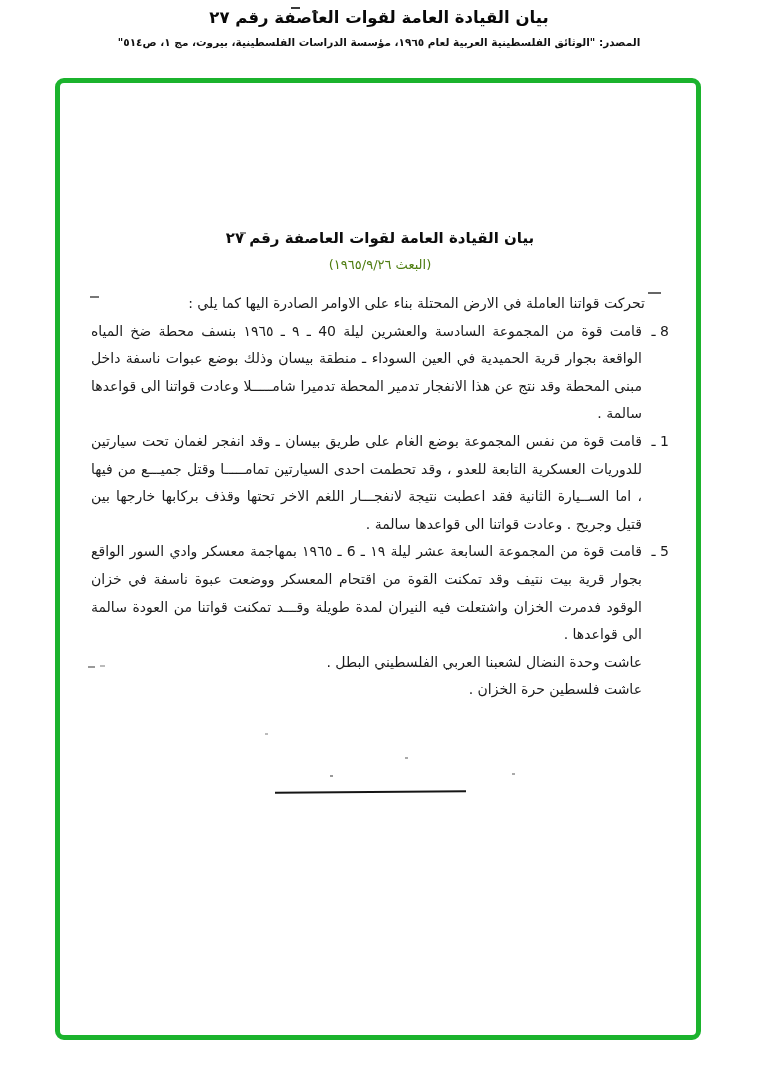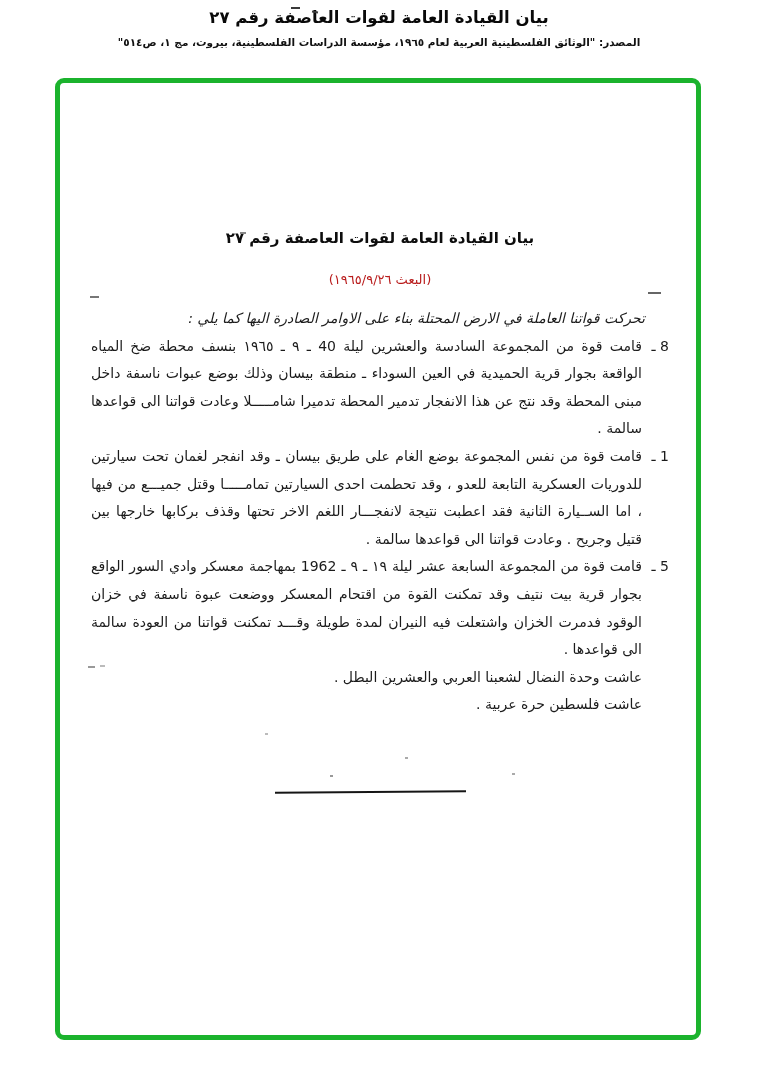--- a/index.html
+++ b/index.html
@@ -54,28 +54,27 @@
     text-align: center;
     font-size: 15px;
     font-weight: 700;
     color: #0d0d0d;
     line-height: 24px;
   }
   .doc-date {
     text-align: center;
     font-size: 13px;
     line-height: 23px;
-    margin-top: 18px;
-    color: #b91c1c;
+    margin-top: 3px;
+    color: #4d7c0f;
   }
 
   .intro {
     margin-top: 14px;
     text-indent: 24px; 
-    font-style: italic;
   }
 
   .item {
     text-align: justify;
     padding-right: 27px;
     text-indent: -27px;
   }
   .item .num {
     display: inline-block;
     width: 27px;
@@ -129,26 +128,26 @@
 
     <div class="item">
       <span class="num">8 ـ</span><span>قامت قوة من المجموعة السادسة والعشرين ليلة 40 ـ ٩ ـ ١٩٦٥ بنسف محطة ضخ المياه الواقعة بجوار قرية الحميدية في العين السوداء ـ منطقة بيسان وذلك بوضع عبوات ناسفة داخل مبنى المحطة وقد نتج عن هذا الانفجار تدمير المحطة تدميرا شامـــــلا وعادت قواتنا الى قواعدها سالمة .</span>
     </div>
 
     <div class="item">
       <span class="num">1 ـ</span><span>قامت قوة من نفس المجموعة بوضع الغام على طريق بيسان ـ وقد انفجر لغمان تحت سيارتين للدوريات العسكرية التابعة للعدو ، وقد تحطمت احدى السيارتين تمامـــــا وقتل جميـــع من فيها ، اما الســيارة الثانية فقد اعطبت نتيجة لانفجـــار اللغم الاخر تحتها وقذف بركابها خارجها بين قتيل وجريح . وعادت قواتنا الى قواعدها سالمة .</span>
     </div>
 
     <div class="item">
-      <span class="num">5 ـ</span><span>قامت قوة من المجموعة السابعة عشر ليلة ١٩ ـ ٩ ـ 1962 بمهاجمة معسكر وادي السور الواقع بجوار قرية بيت نتيف وقد تمكنت القوة من اقتحام المعسكر ووضعت عبوة ناسفة في خزان الوقود فدمرت الخزان واشتعلت فيه النيران لمدة طويلة وقـــد تمكنت قواتنا من العودة سالمة الى قواعدها .</span>
+      <span class="num">5 ـ</span><span>قامت قوة من المجموعة السابعة عشر ليلة ١٩ ـ 6 ـ ١٩٦٥ بمهاجمة معسكر وادي السور الواقع بجوار قرية بيت نتيف وقد تمكنت القوة من اقتحام المعسكر ووضعت عبوة ناسفة في خزان الوقود فدمرت الخزان واشتعلت فيه النيران لمدة طويلة وقـــد تمكنت قواتنا من العودة سالمة الى قواعدها .</span>
     </div>
 
-    <div class="closing">عاشت وحدة النضال لشعبنا العربي والعشرين البطل .</div>
+    <div class="closing">عاشت وحدة النضال لشعبنا العربي الفلسطيني البطل .</div>
 
-    <div class="closing">عاشت فلسطين حرة عربية .</div>
+    <div class="closing">عاشت فلسطين حرة الخزان .</div>
 
   </div>
 </section>
 
 <div class="signature-divider"></div>
 
 <div class="artifact a1"></div>
 <div class="artifact a2"></div>
 <div class="artifact a3"></div>
 <div class="artifact a4"></div>

